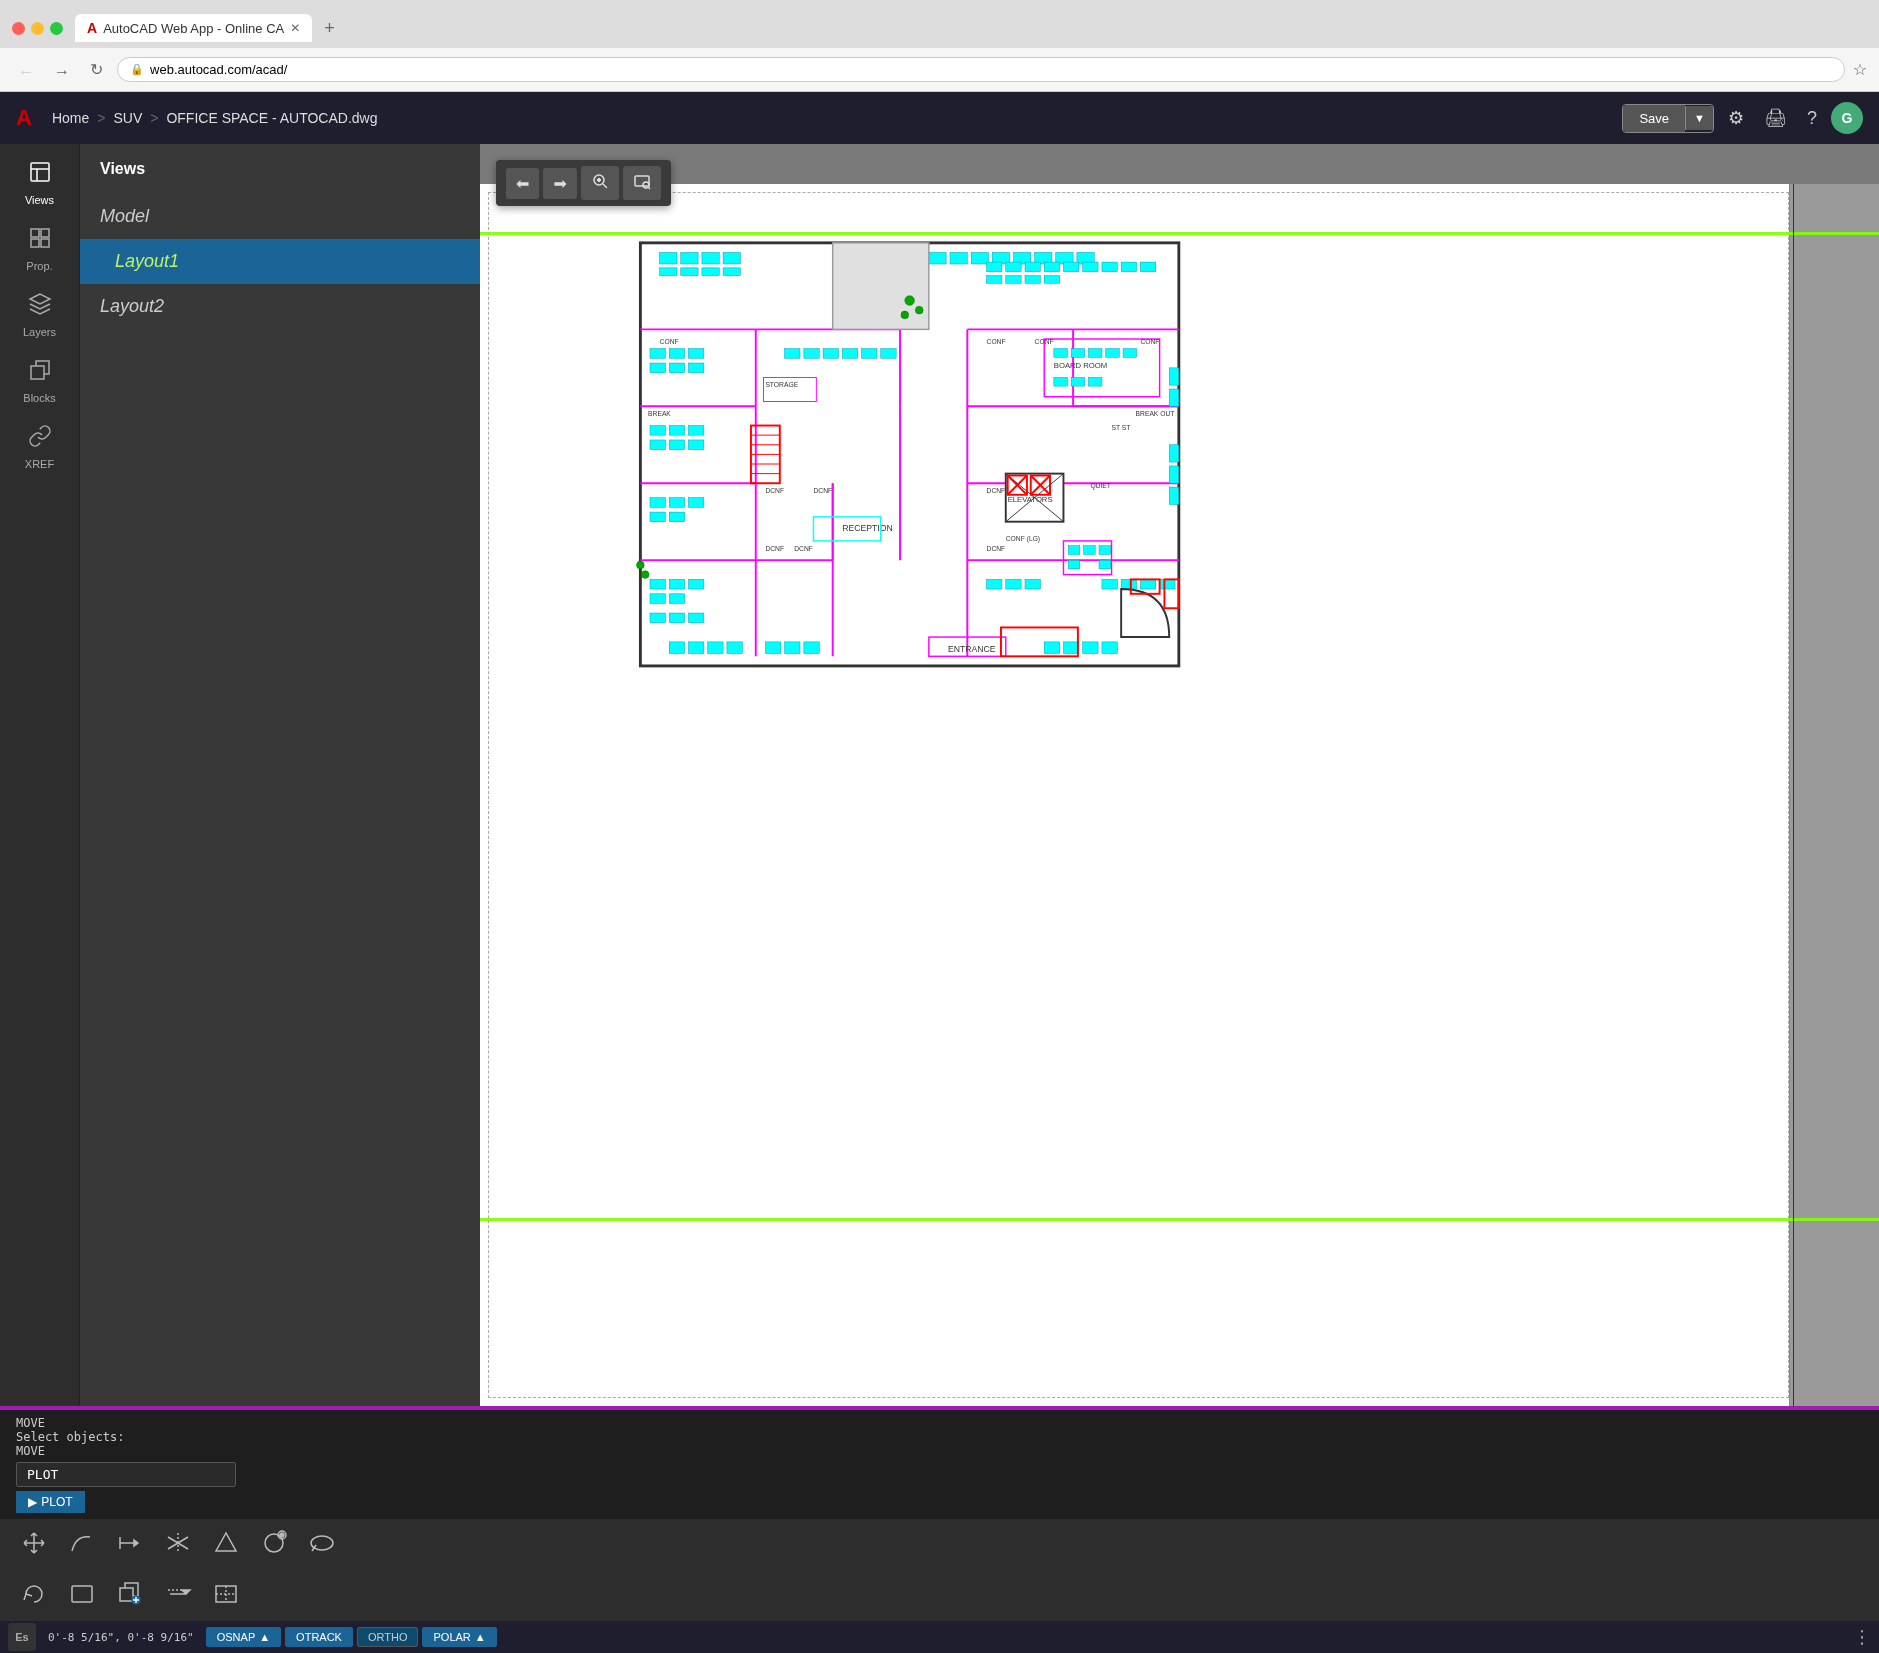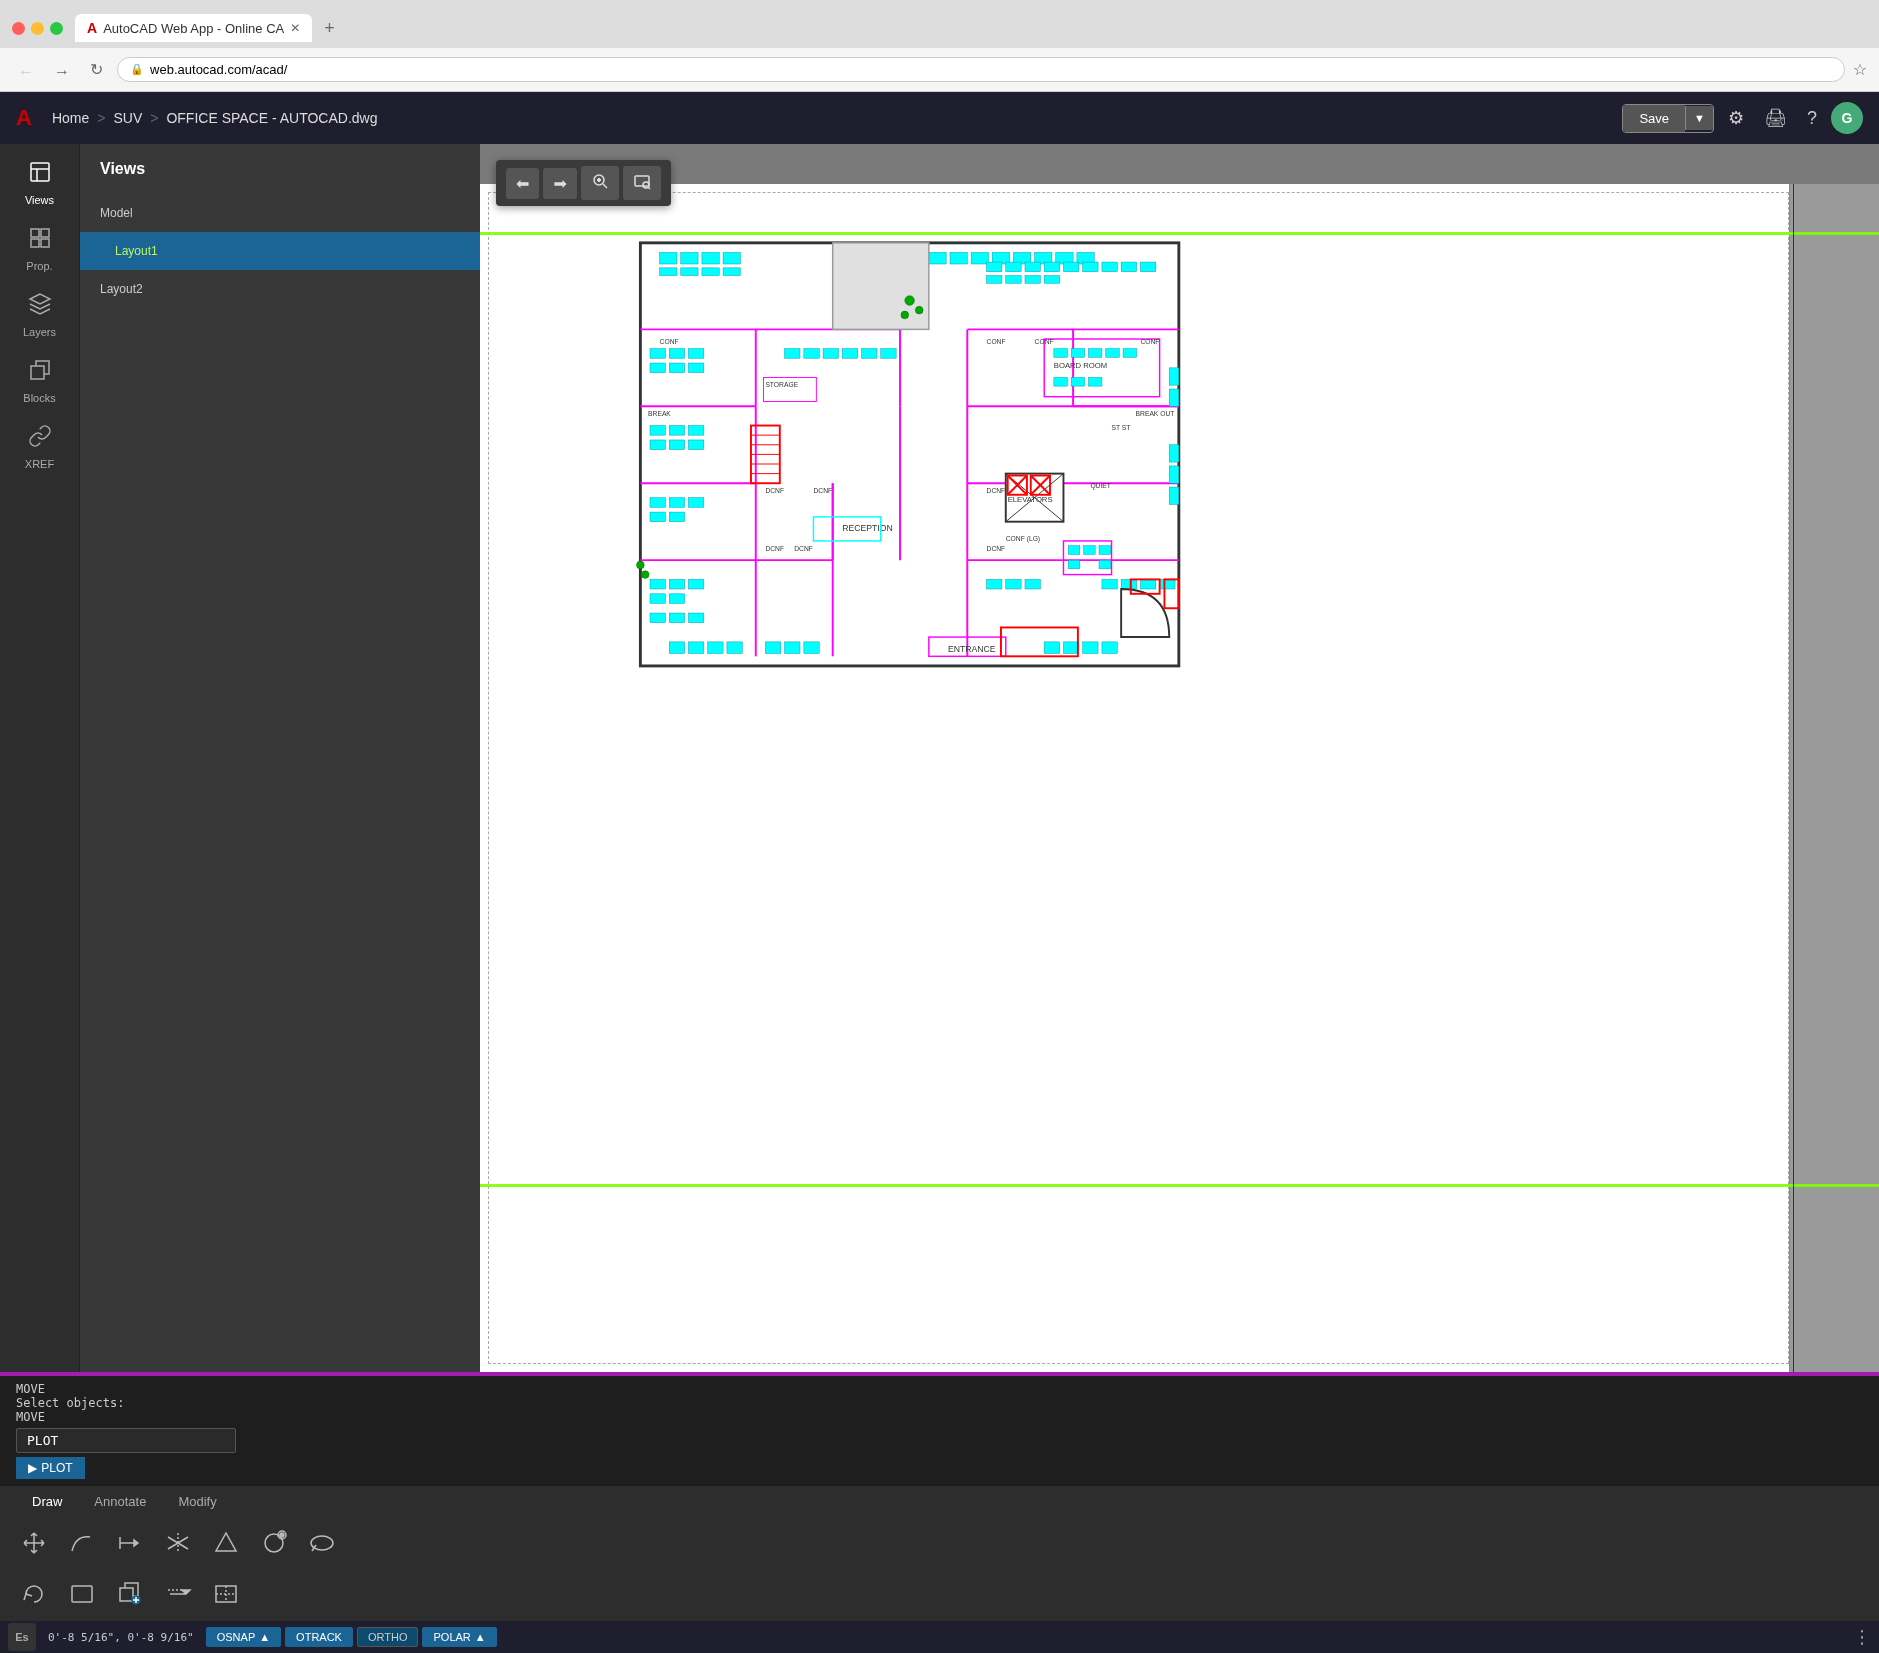--- a/index.html
+++ b/index.html
@@ -48,21 +48,21 @@
     
     .left-sidebar { width: 80px; background: #2d2d2d; display: flex; flex-direction: column; align-items: center; padding: 8px 0; gap: 4px; border-right: 1px solid #222; flex-shrink: 0; }
     .sidebar-item { display: flex; flex-direction: column; align-items: center; gap: 4px; padding: 8px; cursor: pointer; border-radius: 4px; width: 72px; color: #aaa; font-size: 11px; }
     .sidebar-item.active { color: #fff; }
     .sidebar-item .icon { font-size: 22px; }
 
     
     .views-panel { width: 400px; background: #383838; flex-shrink: 0; display: flex; flex-direction: column; }
     .views-panel-header { padding: 16px 20px; font-size: 16px; color: #fff; font-weight: 600; }
     .views-list { padding: 0; }
-    .views-item { padding: 12px 20px; color: #ccc; font-size: 12px; cursor: pointer; }
+    .views-item { padding: 12px 20px; color: #ccc; font-size: 18px; cursor: pointer; font-style: italic; }
     .views-item.active { background: #1a6496; color: #bef264; padding-left: 35px; }
 
     
     .canvas-area { flex: 1; background: #555; display: flex; flex-direction: column; overflow: hidden; position: relative; }
     .canvas-toolbar { display: flex; align-items: center; gap: 4px; padding: 6px 10px; background: #3a3a3a; position: absolute; top: 16px; left: 16px; border-radius: 4px; z-index: 10; box-shadow: 0 2px 8px rgba(0,0,0,0.4); }
     .canvas-tool-btn { background: #555; border: none; color: #ddd; padding: 6px 10px; border-radius: 3px; cursor: pointer; font-size: 16px; }
     .command-input { background: #2a2a2a; border: 1px solid #444; color: #fff; font-size: 13px; font-family: monospace; padding: 4px 10px; width: 200px; border-radius: 2px; }
 
     
     .status-bar { display: flex; align-items: center; background: #1e1e2e; height: 32px; padding: 0 8px; gap: 4px; flex-shrink: 0; }
@@ -470,25 +470,20 @@
         <input type="text" class="command-input" value="PLOT" style="background: rgb(42, 42, 42); border: 1px solid rgb(85, 85, 85); color: rgb(255, 255, 255); font-family: monospace; padding: 4px 10px; font-size: 13px; width: 220px; border-radius: 2px;">
       </div>
       <div style="display: flex; align-items: center; margin-top: 4px;">
         <button style="background: #1a6496; color: white; border: none; padding: 4px 12px; font-size: 12px; cursor: pointer; display: flex; align-items: center; gap: 4px;">
           <span>▶</span>
           <span>PLOT</span>
         </button>
       </div>
     </div>
 
-    <div style="display: flex; background: #2d2d2d; border-top: 1px solid #1a1a1a; padding: 0 16px;">
-      <button style="padding: 8px 16px; color: #fff; font-size: 13px; cursor: pointer; background: none; border: none; border-bottom: 2px solid transparent;">Draw</button>
-      <button style="padding: 8px 16px; color: #aaa; font-size: 13px; cursor: pointer; background: none; border: none; border-bottom: 2px solid transparent;">Annotate</button>
-      <button style="padding: 8px 16px; color: #aaa; font-size: 13px; cursor: pointer; background: none; border: none; border-bottom: 2px solid transparent;">Modify</button>
-    </div>
 
     <div style="display: flex; align-items: center; padding: 6px 16px; gap: 12px; background: #2d2d2d; flex-wrap: wrap;">
 
       <button style="background: none; border: none; color: #bbb; cursor: pointer; padding: 4px;">
         <svg width="28" height="28" viewBox="0 0 28 28" fill="none" stroke="currentColor" stroke-width="1.5">
           <path d="M14 4 L14 24 M4 14 L24 14 M14 4 L11 7 M14 4 L17 7 M14 24 L11 21 M14 24 L17 21 M4 14 L7 11 M4 14 L7 17 M24 14 L21 11 M24 14 L21 17"></path>
         </svg>
       </button>
 
       <button style="background: none; border: none; color: #bbb; cursor: pointer; padding: 4px;">

